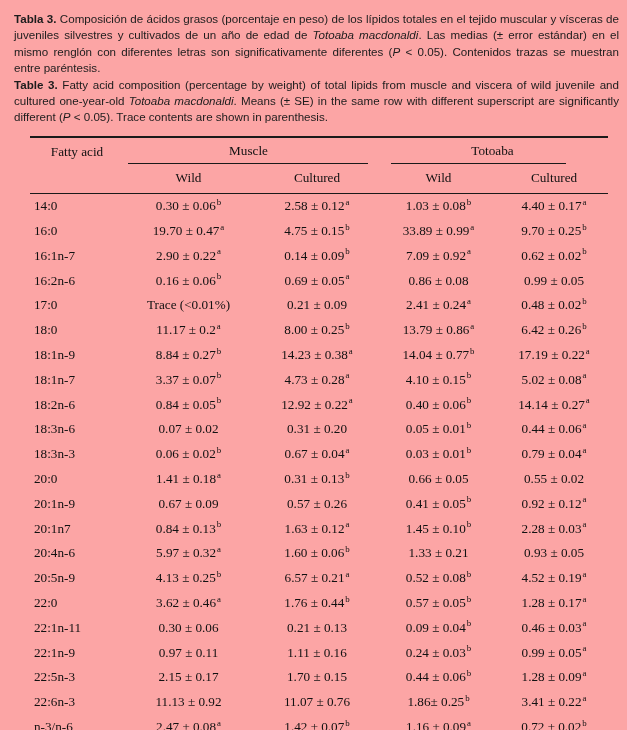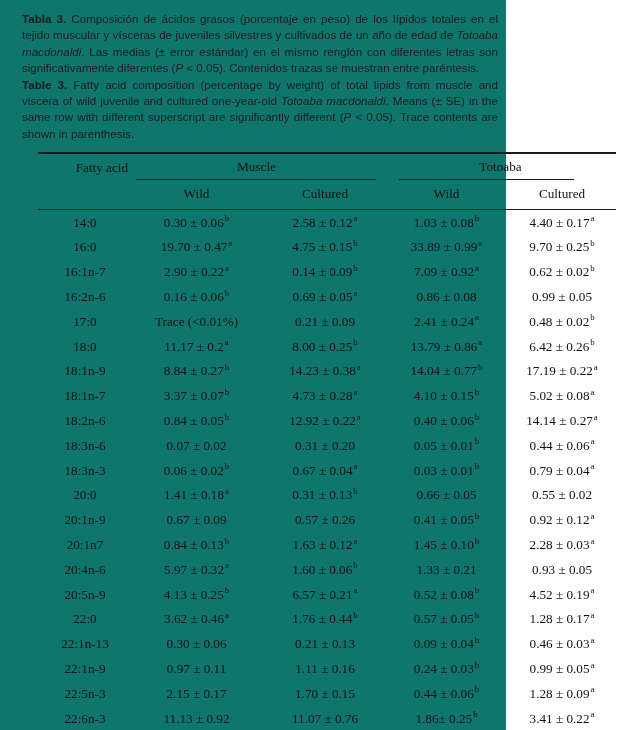--- a/index.html
+++ b/index.html
@@ -9,24 +9,24 @@
   }
   body {
     width: 627px;
     height: 730px;
     overflow: hidden;
     color: #1a1a1a;
     font-family: "Liberation Serif", serif;
   }
   .page {
     box-sizing: border-box;
-    width: 506px;
+    width: 627px;
     height: 730px;
-    padding: 11px 8px 0 22px;
-    background: #0f766e;
+    padding: 11px 8px 0 14px;
+    background: #fca5a5;
   }
   .caption {
     margin: 0;
     font-family: "Liberation Sans", sans-serif;
     font-size: 11.6px;
     line-height: 16.4px;
     text-align: justify;
     color: #1c1c1c;
   }
   table.fa-table {
@@ -35,21 +35,21 @@
     border-collapse: collapse;
     table-layout: fixed;
     border-top: 2px solid #1a1a1a;
     border-bottom: 2px solid #1a1a1a;
     font-family: "Liberation Serif", serif;
     font-size: 13.2px;
     color: #111111;
   }
   th, td { font-weight: normal; padding: 0; }
   th.corner {
-    text-align: right;
+    text-align: center;
     vertical-align: top;
     padding: 6px 0 0 4px;
     border-bottom: 1.4px solid #1a1a1a;
   }
   th.group { padding: 0; margin-top: 11px; }
   .glabel {
     text-align: center;
     padding: 5px 0 4px 0;
   }
   .grule {
@@ -62,21 +62,21 @@
     text-align: center;
     padding: 6px 0 7px 0;
     border-bottom: 1.4px solid #1a1a1a;
     font-family: Liberation Serif, serif;
   }
   tbody td {
     height: 24.8px;
     vertical-align: middle;
   }
   tbody td.fa {
-    text-align: center;
+    text-align: left;
     padding-left: 4px;
   }
   tbody td.val { text-align: center; }
   sup {
     font-size: 8.8px;
     line-height: 0;
     margin-left: 1px;
   }
 </style>
 </head>
@@ -228,21 +228,21 @@
           <td class="val">4.52 ± 0.19<sup>a</sup></td>
         </tr>
         <tr>
           <td class="fa">22:0</td>
           <td class="val">3.62 ± 0.46<sup>a</sup></td>
           <td class="val">1.76 ± 0.44<sup>b</sup></td>
           <td class="val">0.57 ± 0.05<sup>b</sup></td>
           <td class="val">1.28 ± 0.17<sup>a</sup></td>
         </tr>
         <tr>
-          <td class="fa">22:1n-13</td>
+          <td class="fa">22:1n-11</td>
           <td class="val">0.30 ± 0.06</td>
           <td class="val">0.21 ± 0.13</td>
           <td class="val">0.09 ± 0.04<sup>b</sup></td>
           <td class="val">0.46 ± 0.03<sup>a</sup></td>
         </tr>
         <tr>
           <td class="fa">22:1n-9</td>
           <td class="val">0.97 ± 0.11</td>
           <td class="val">1.11 ± 0.16</td>
           <td class="val">0.24 ± 0.03<sup>b</sup></td>

